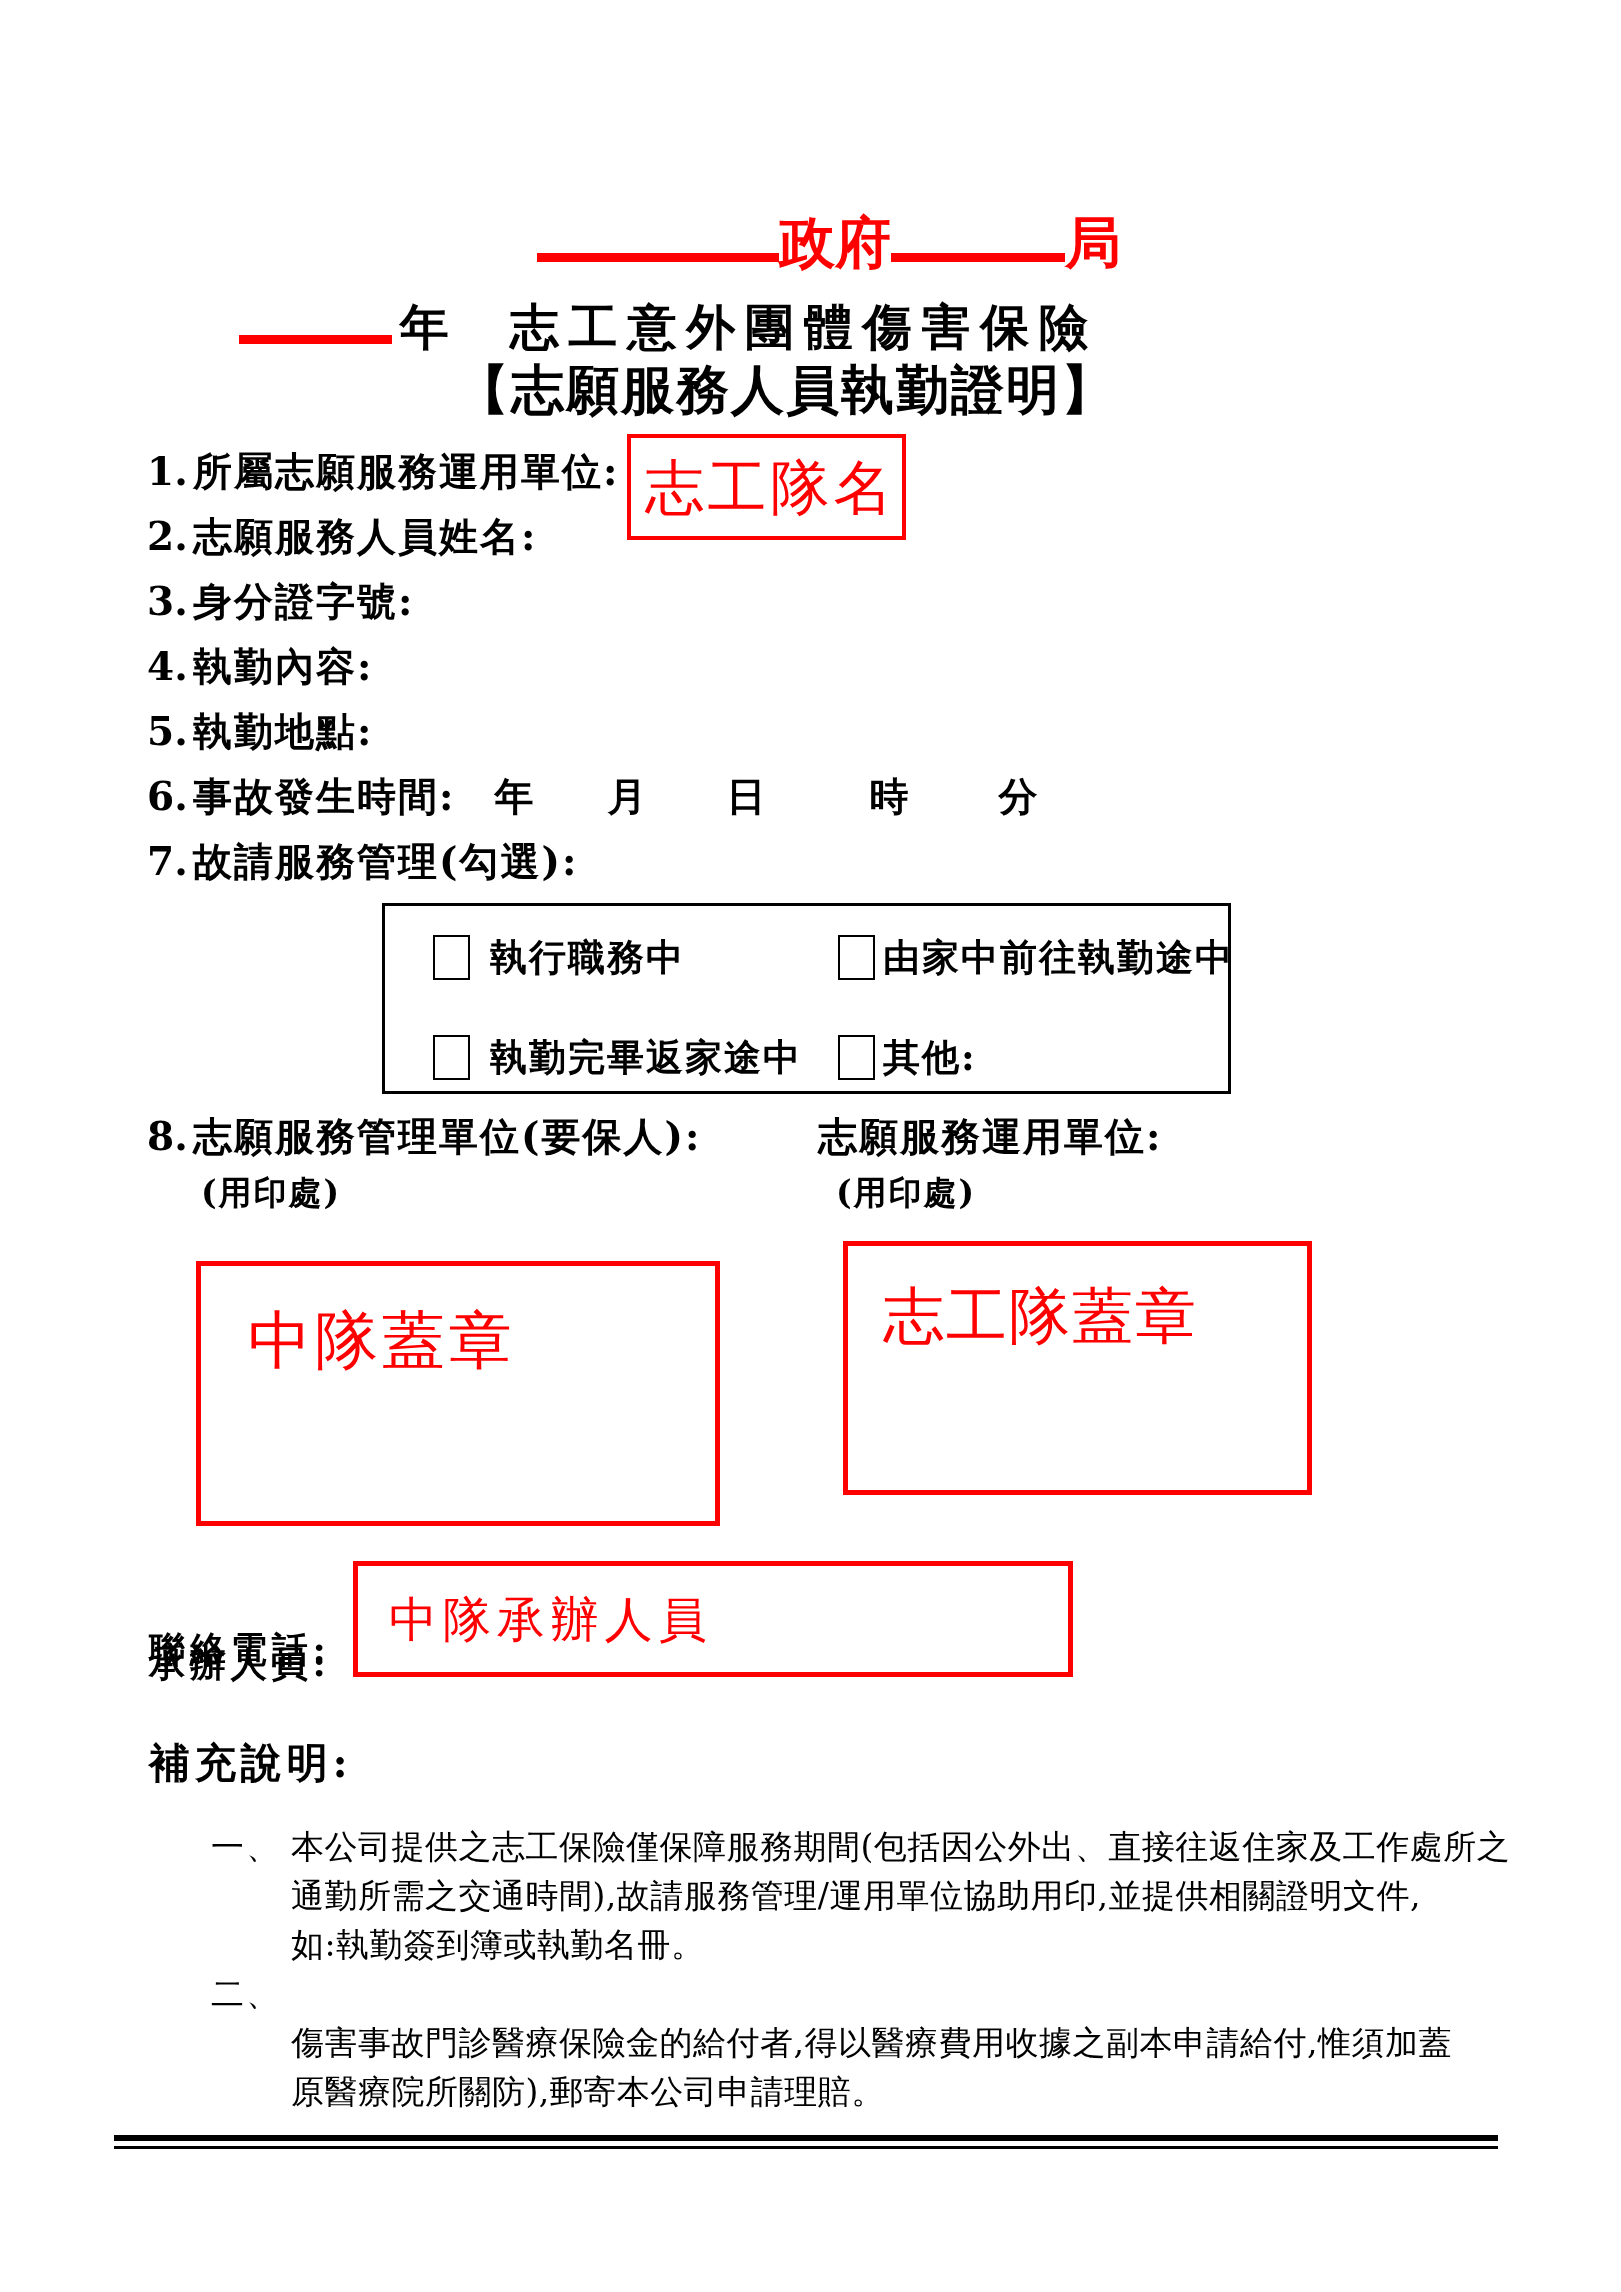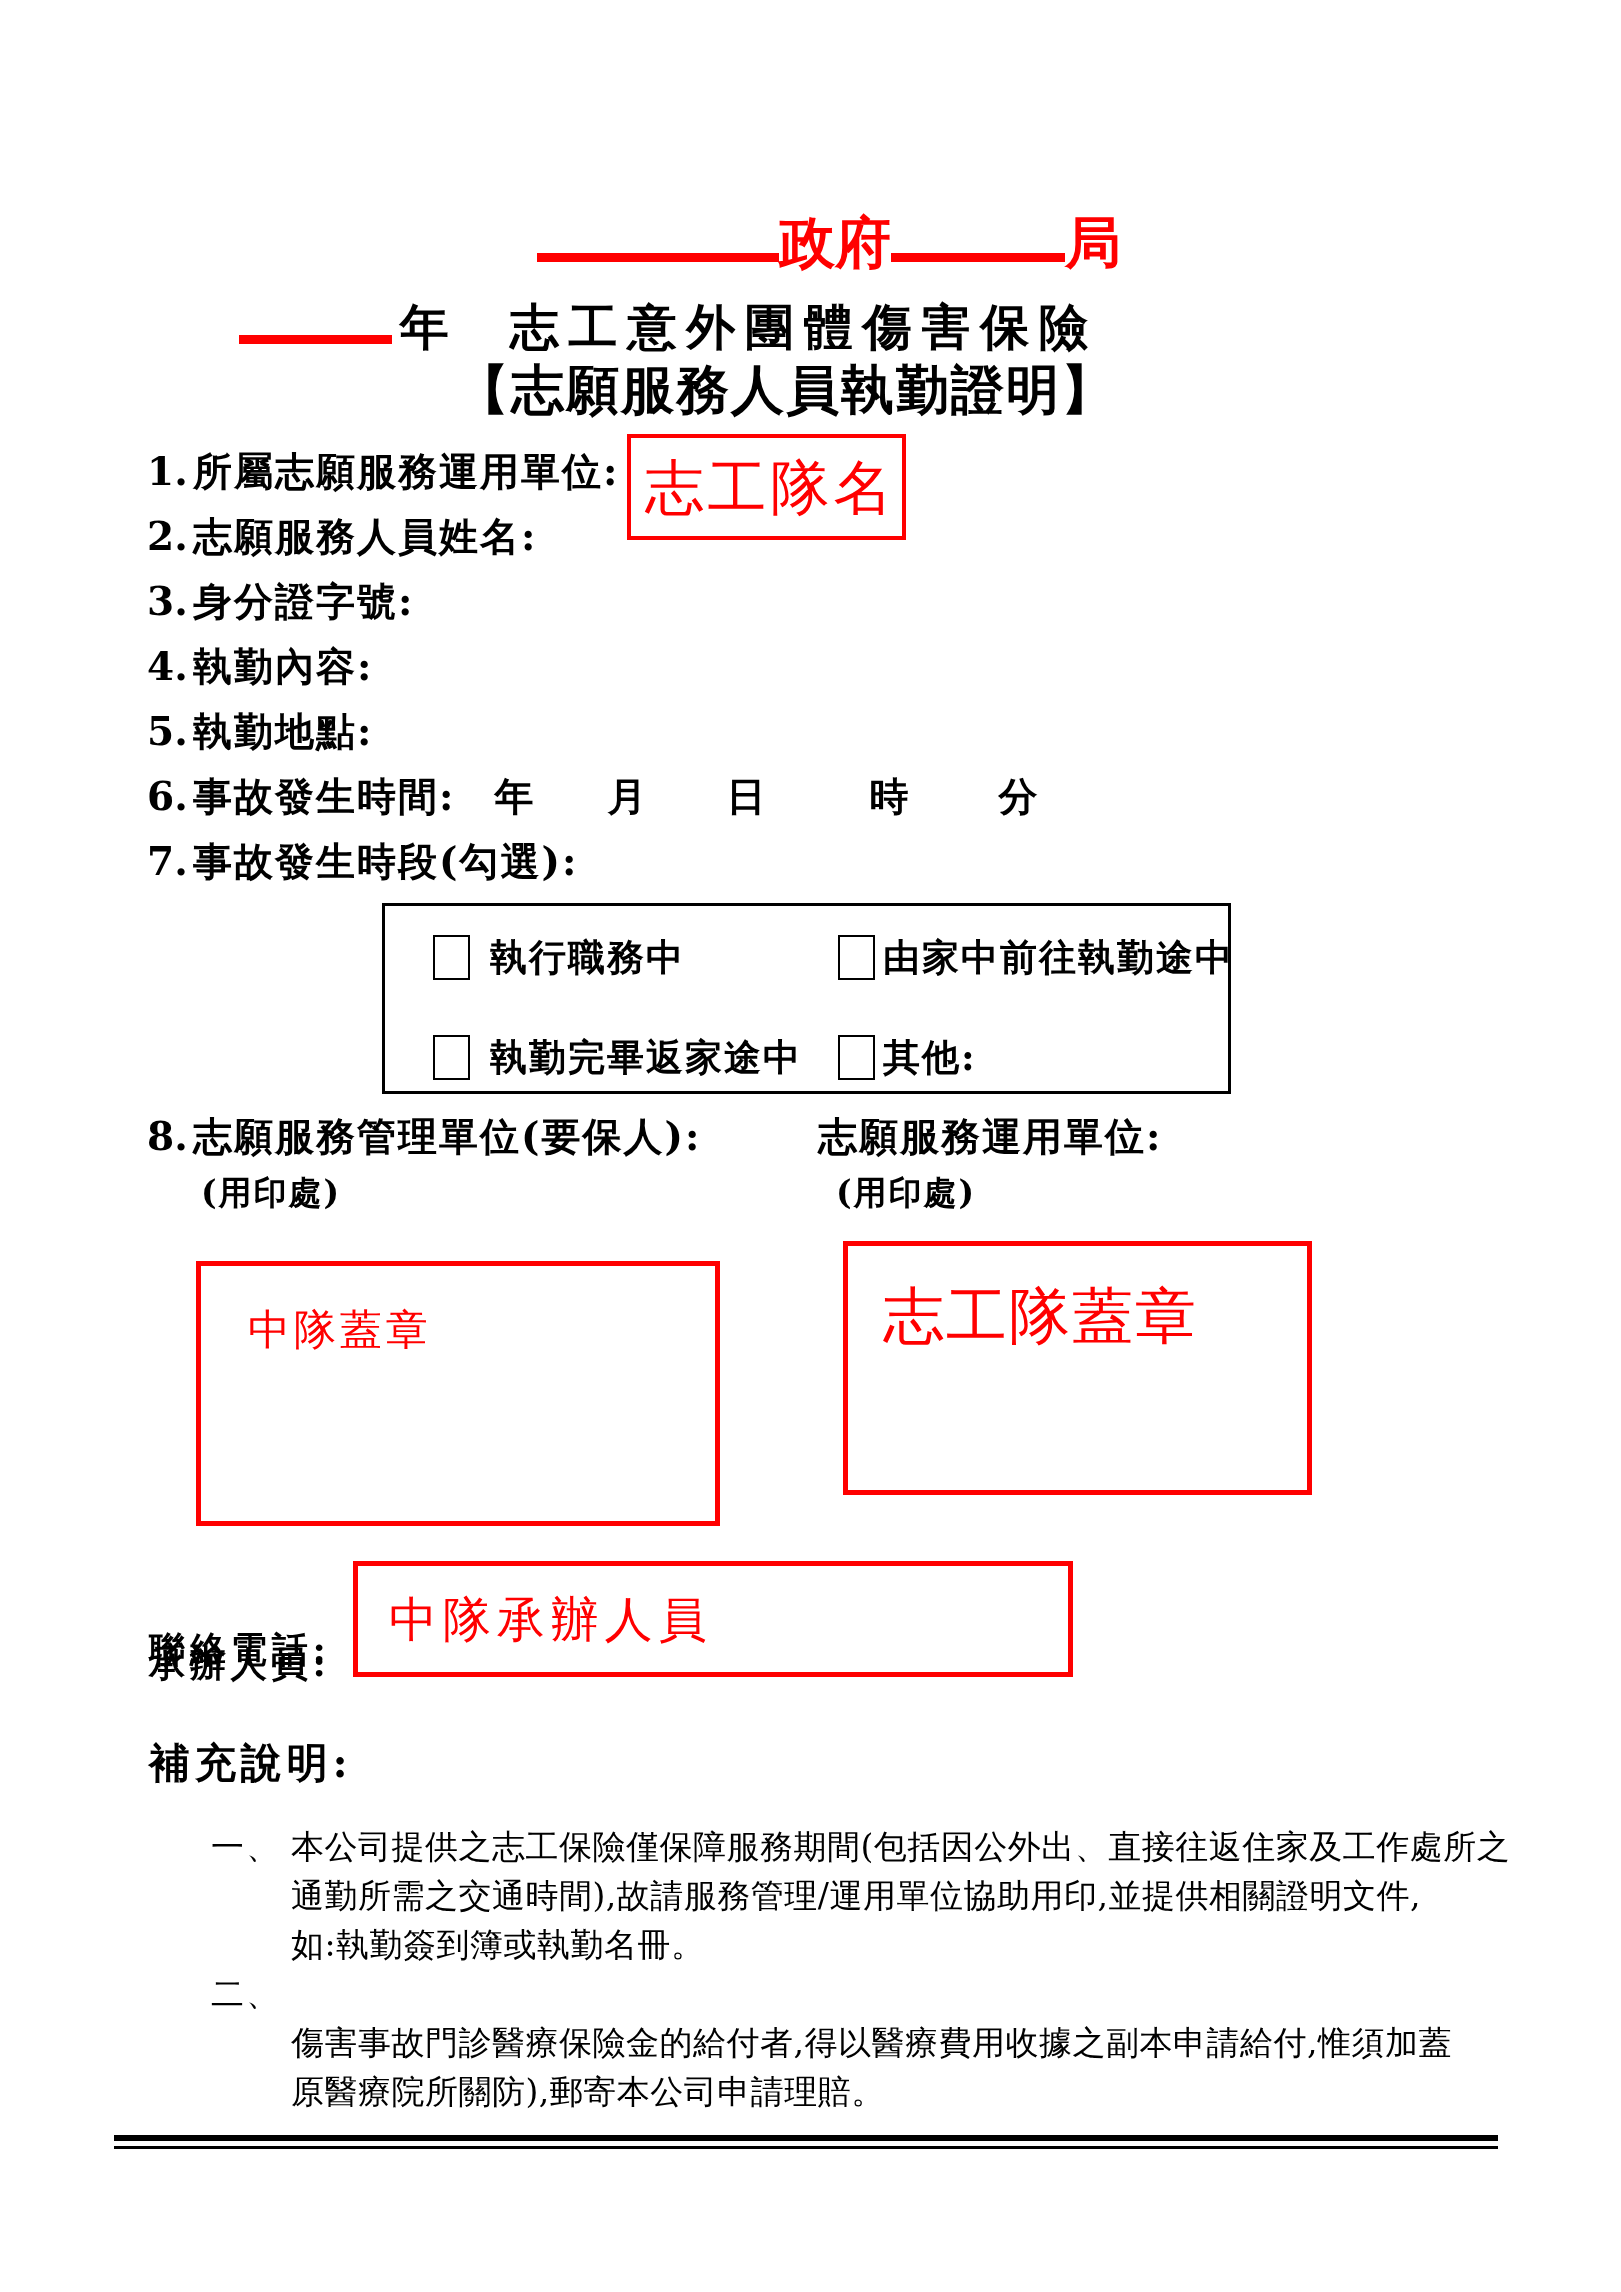--- a/index.html
+++ b/index.html
@@ -47,21 +47,21 @@
   
   .item8-left{left:147px;top:1117px;font-size:39px;font-weight:bold;white-space:nowrap;}
   .item8-no{display:inline-block;width:46px;}
   .item8-left .item-label{letter-spacing:2px;}
   .item8-right{left:818px;top:1117px;font-size:39px;font-weight:bold;letter-spacing:2px;white-space:nowrap;}
   .seal-note{font-size:33px;font-weight:bold;letter-spacing:2px;}
   .seal-note-left{left:201px;top:1176px;}
   .seal-note-right{left:836px;top:1176px;}
   .stamp-box{border:5.9px solid #ff0000;}
   .stamp-left{left:196px;top:1261px;width:514px;height:255px;}
-  .stamp-left span{position:absolute;left:47px;top:43px;font-size:42px;letter-spacing:3.9px;color:#ff0000;}
+  .stamp-left span{position:absolute;left:47px;top:43px;font-size:63px;letter-spacing:3.9px;color:#ff0000;}
   .stamp-right{left:843px;top:1241px;width:459px;height:244px;}
   .stamp-right span{position:absolute;left:35px;top:39px;font-size:61px;letter-spacing:2px;color:#ff0000;}
   
   .contact-label{left:149px;font-size:36px;font-weight:bold;letter-spacing:4.9px;white-space:nowrap;}
   .contact-person{top:1645px;} .contact-phone{top:1631px;}
   .contact-box{left:353px;top:1561px;width:679px;height:106px;border:5.9px solid #ff0000;display:flex;align-items:center;padding-left:31px;}
   .contact-box span{font-size:48px;letter-spacing:5.9px;color:#ff0000;}
   
   .notes-heading{left:149px;top:1743px;font-size:41px;font-weight:bold;letter-spacing:4.9px;}
   .note-marker{font-size:33px;letter-spacing:2px;}
@@ -123,21 +123,21 @@
       <span class="item-label">事故發生時間:</span>
       <span class="t-unit u0">年</span>
       <span class="t-unit u1">月</span>
       <span class="t-unit u2">日</span>
       <span class="t-unit u3">時</span>
       <span class="t-unit u4">分</span>
     </div>
 
     <div class="item-row">
       <span class="item-no">7.</span>
-      <span class="item-label">事故發生時段(勾選):</span>
+      <span class="item-label">故請服務管理(勾選):</span>
     </div>
   </div>
 
   <div class="abs cb-box">
     <div class="cb-row cb-row1">
       <span class="cb cb-c1"></span>
       <span class="cb-label cb-l1">執行職務中</span>
       <span class="cb cb-c2"></span>
       <span class="cb-label cb-l2">由家中前往執勤途中</span>
     </div>

